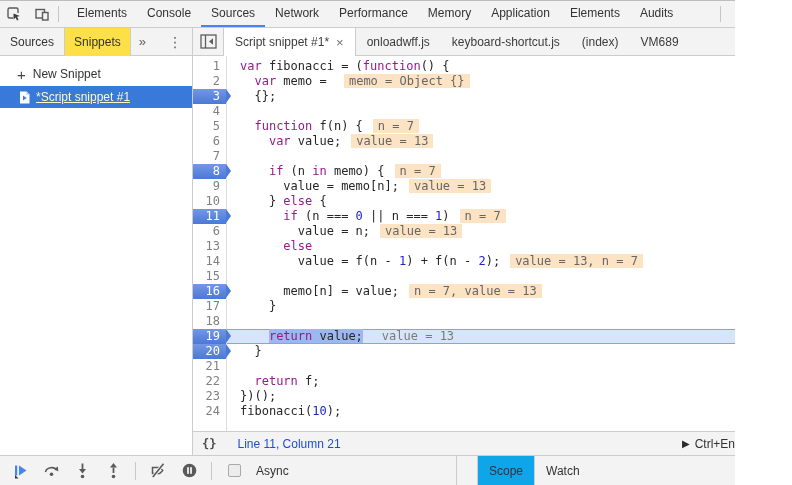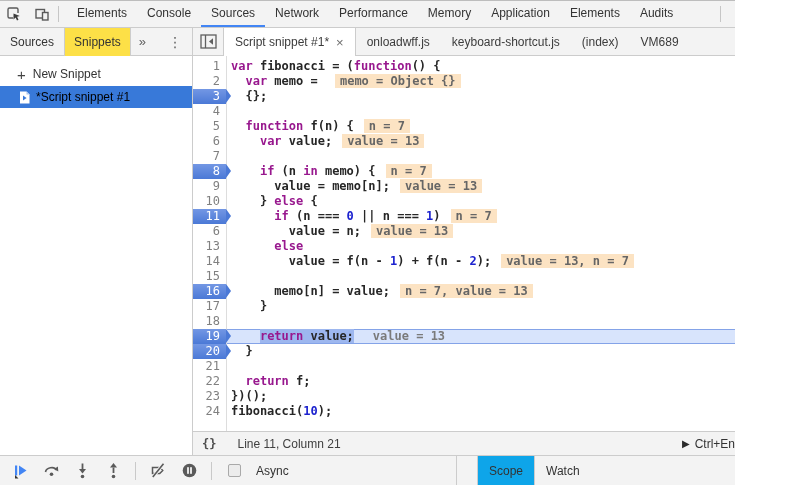--- a/index.html
+++ b/index.html
@@ -22,55 +22,55 @@
   .sidebar { width:193px; flex:none; border-right:1px solid var(--border,#ccc); display:flex; flex-direction:column; background:#fff; }
   .subtab-row { height:28px; flex:none; background:var(--toolbar-bg,#f3f3f3); border-bottom:1px solid var(--border,#ccc);
                 display:flex; align-items:stretch; }
   .subtab { display:flex; align-items:center; padding:0 9px; color:#333; cursor:pointer; border:1px solid transparent; border-top:none; border-bottom:none; }
   .subtab.selected { background:#fde047; border-left:1px solid var(--border,#ccc); border-right:1px solid var(--border,#ccc); margin-bottom:-1px; }
   .chevrons { display:flex; align-items:center; padding:0 8px; color:#5f5f5f; font-size:13px; cursor:pointer; }
   .kebab { display:flex; align-items:center; margin-left:auto; padding:0 10px; color:#5f5f5f; font-size:14px; cursor:pointer; }
   .new-snippet { height:24px; display:flex; align-items:center; gap:7px; padding-left:17px; color:#333; cursor:pointer; margin-top:6px; }
   .plus-glyph { font-size:15px; color:#444; line-height:1; }
   .snippet-item { height:22px; display:flex; align-items:center; gap:6px; padding-left:19px; cursor:pointer; }
-  .snippet-item.selected { background:var(--selection-blue,#3879d9); color:#000000; }
+  .snippet-item.selected { background:var(--selection-blue,#3879d9); color:#fef9c3;text-decoration:underline; }
 
   
   .editor-pane { flex:1; display:flex; flex-direction:column; min-width:0; }
   .tab-row { height:28px; flex:none; background:var(--toolbar-bg,#f3f3f3); border-bottom:1px solid var(--border,#ccc);
              display:flex; align-items:stretch; }
   .nav-toggle { background:none; border:none; width:30px; display:flex; align-items:center; justify-content:center; cursor:pointer; }
   .editor-tabs { display:flex; align-items:stretch; }
   .editor-tab { display:flex; align-items:center; gap:7px; padding:0 11px; color:#3c3c3c; cursor:pointer; }
   .editor-tab.selected { background:#fff; border-left:1px solid var(--border,#ccc); border-right:1px solid var(--border,#ccc); margin-bottom:-1px; }
   .tab-close { color:#6e6e6e; font-size:13px; line-height:1; cursor:pointer; }
 
   
   .code-area { flex:1; background:#fff; overflow:hidden; position:relative; padding-top:3px;
                font-family:"DejaVu Sans Mono", monospace; font-size:12px; color:var(--code-text,#262626); }
   .code-area::before { content:""; position:absolute; left:33px; top:0; bottom:0; width:1px; background:#ddd; }
   .line { display:flex; height:15px; line-height:15px; white-space:pre; }
   .gut { width:33px; flex:none; text-align:right; padding-right:6px; color:var(--gutter-num,#808080); position:relative; z-index:1; }
   .gut.bp { background:linear-gradient(var(--bp-top,#7397e4), var(--bp-bottom,#4b79d6)); color:#fff; }
   .gut.bp::after { content:""; position:absolute; left:100%; top:0;
                    border-left:5px solid var(--bp-bottom,#4b79d6); border-top:7.5px solid transparent; border-bottom:7.5px solid transparent; }
-  .code { flex:1; padding-left:5px;font-weight:bold; }
+  .code { flex:1; padding-left:14px; }
   .code.exec { background:var(--exec-bg,#d8e4fc); box-shadow:inset 0 1px 0 var(--exec-border,#84a3e8), inset 0 -1px 0 var(--exec-border,#84a3e8); }
   .tok-k { color:var(--kw,#98188e); }
   .tok-n { color:var(--num,#1c22cf); }
   .hl { background:var(--token-hl,#9db7ef); }
   .ival { background:var(--ival-bg,#fce3c3); color:var(--ival-text,#666); margin-left:10px; padding:0 5px; }
   .ival.plain { background:transparent; color:#7a7a7a; margin-left:14px; }
 
   
   .status-bar { height:24px; flex:none; background:var(--toolbar-bg,#f3f3f3); border-top:1px solid var(--border,#ccc);
                 display:flex; align-items:center; overflow:hidden; }
   .pp-btn { background:none; border:none; font-family:"DejaVu Sans Mono", monospace; font-size:12px; font-weight:bold;
             color:#4d4d4d; padding:0 9px; cursor:pointer; }
-  .cursor-pos { color:#404040; margin-left:12px; }
+  .cursor-pos { color:#1d4ed8; margin-left:12px; }
   .run-hint { margin-left:auto; display:flex; align-items:center; gap:5px; color:#333; padding-right:0; white-space:nowrap; }
   .run-glyph { font-size:10px; color:#2a2a2a; }
 
   
   .bottom-bar { height:30px; flex:none; border-top:1px solid var(--border,#ccc); display:flex; background:var(--toolbar-bg,#f3f3f3); }
   .debug-toolbar { width:457px; flex:none; border-right:1px solid var(--border,#ccc); display:flex; align-items:center; gap:13px; padding-left:11px; }
   .dbg-btn { background:none; border:none; width:18px; height:18px; display:flex; align-items:center; justify-content:center; cursor:pointer; position:relative; }
   .dbg-div { width:1px; height:18px; background:#c9c9c9; }
   .async-wrap { display:flex; align-items:center; gap:15px; margin-left:3px; }
   .checkbox { width:13px; height:13px; border:1px solid #a9a9a9; background:#ececec; border-radius:2px; cursor:pointer; }

